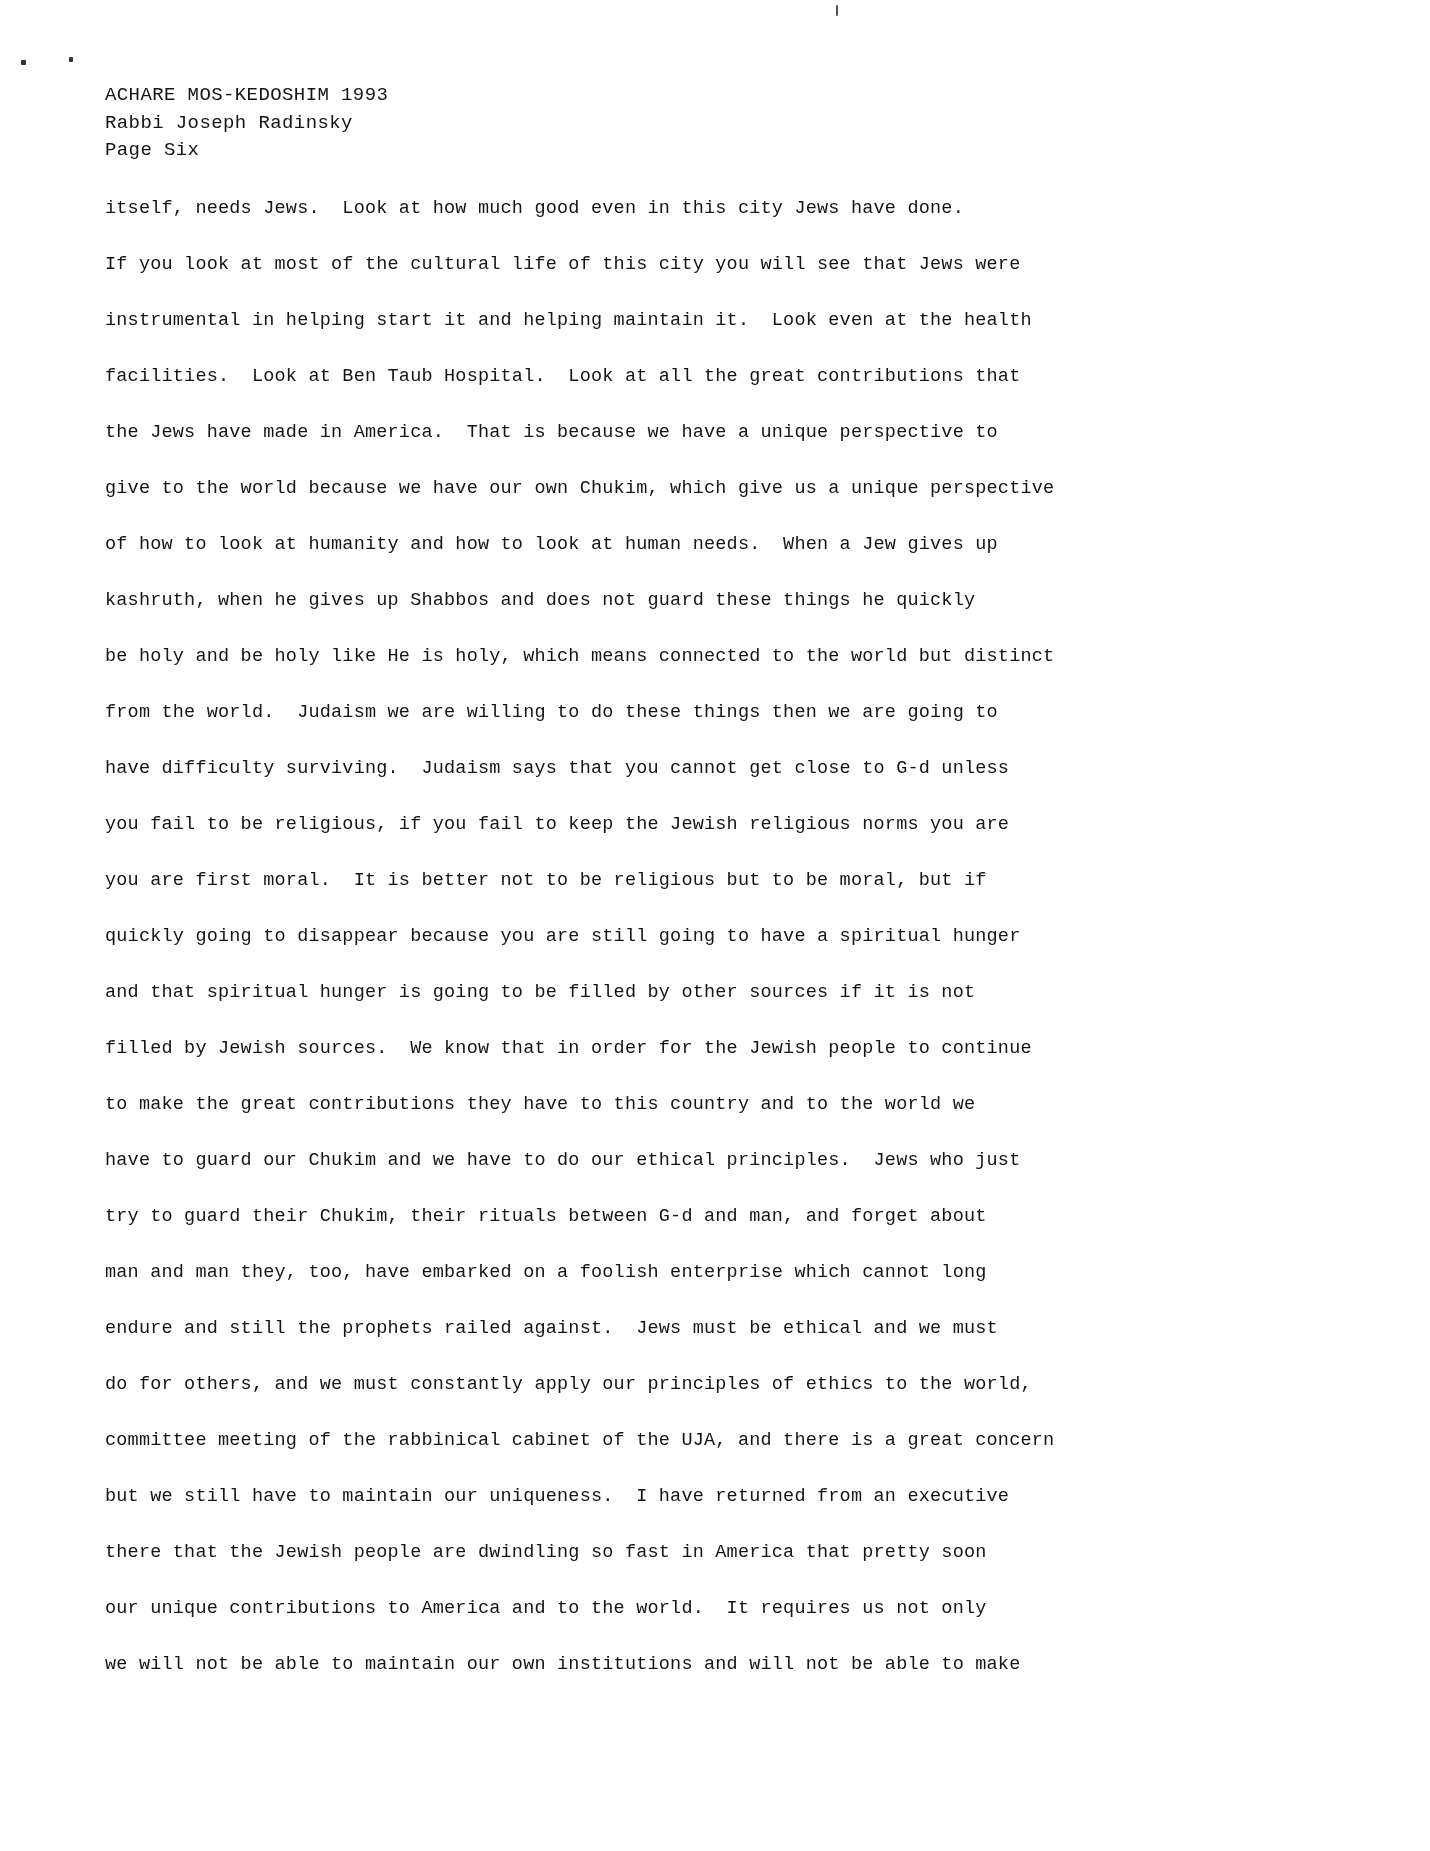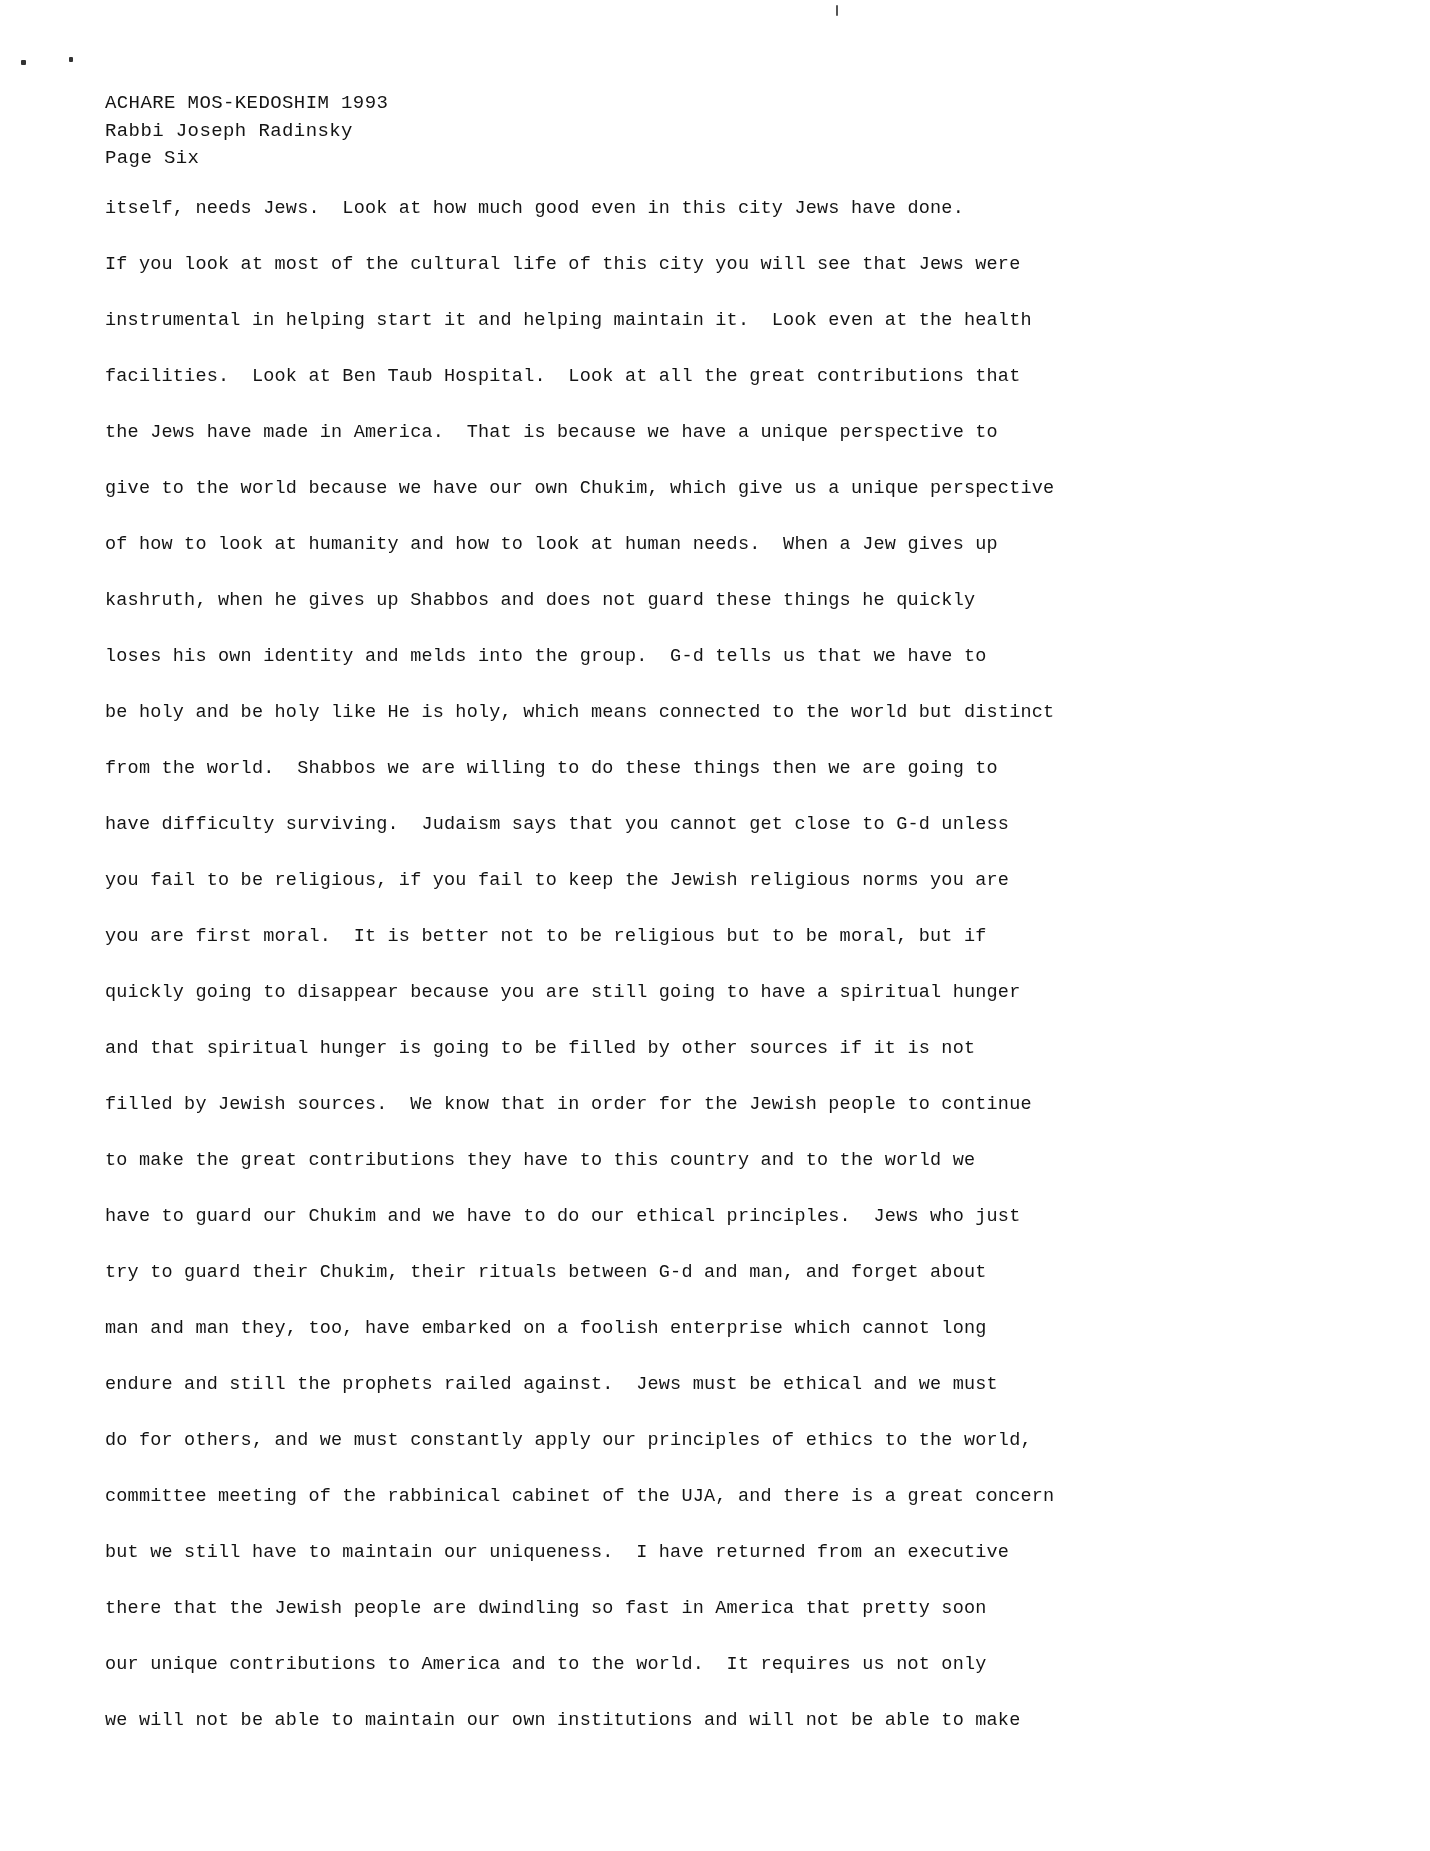--- a/index.html
+++ b/index.html
@@ -13,21 +13,20 @@
     height: 1851px;
     background: #ffffff;
     overflow: hidden;
     font-family: "Liberation Mono", "DejaVu Sans Mono", monospace;
     color: #141414;
   }
   .header {
     position: absolute;
     left: 105px;
     top: 82px;
-    margin-top: 8px;
   }
   .header-line {
     font-size: 19px;
     line-height: 27.5px;
     white-space: pre;
     letter-spacing: 0.4px;
   }
   .body-text {
     position: absolute;
     left: 105px;
@@ -67,23 +66,22 @@
 
   <div class="body-text">
     <div class="text-line">itself, needs Jews.  Look at how much good even in this city Jews have done.</div>
     <div class="text-line">If you look at most of the cultural life of this city you will see that Jews were</div>
     <div class="text-line">instrumental in helping start it and helping maintain it.  Look even at the health</div>
     <div class="text-line">facilities.  Look at Ben Taub Hospital.  Look at all the great contributions that</div>
     <div class="text-line">the Jews have made in America.  That is because we have a unique perspective to</div>
     <div class="text-line">give to the world because we have our own Chukim, which give us a unique perspective</div>
     <div class="text-line">of how to look at humanity and how to look at human needs.  When a Jew gives up</div>
     <div class="text-line">kashruth, when he gives up Shabbos and does not guard these things he quickly</div>
-    <div class="text-line">loses his own identity and melds into the group.  G-d tells us that we have to</div>
     <div class="text-line">be holy and be holy like He is holy, which means connected to the world but distinct</div>
-    <div class="text-line">from the world.  Shabbos we are willing to do these things then we are going to</div>
+    <div class="text-line">from the world.  Judaism we are willing to do these things then we are going to</div>
     <div class="text-line">have difficulty surviving.  Judaism says that you cannot get close to G-d unless</div>
     <div class="text-line">you fail to be religious, if you fail to keep the Jewish religious norms you are</div>
     <div class="text-line">you are first moral.  It is better not to be religious but to be moral, but if</div>
     <div class="text-line">quickly going to disappear because you are still going to have a spiritual hunger</div>
     <div class="text-line">and that spiritual hunger is going to be filled by other sources if it is not</div>
     <div class="text-line">filled by Jewish sources.  We know that in order for the Jewish people to continue</div>
     <div class="text-line">to make the great contributions they have to this country and to the world we</div>
     <div class="text-line">have to guard our Chukim and we have to do our ethical principles.  Jews who just</div>
     <div class="text-line">try to guard their Chukim, their rituals between G-d and man, and forget about</div>
     <div class="text-line">man and man they, too, have embarked on a foolish enterprise which cannot long</div>

